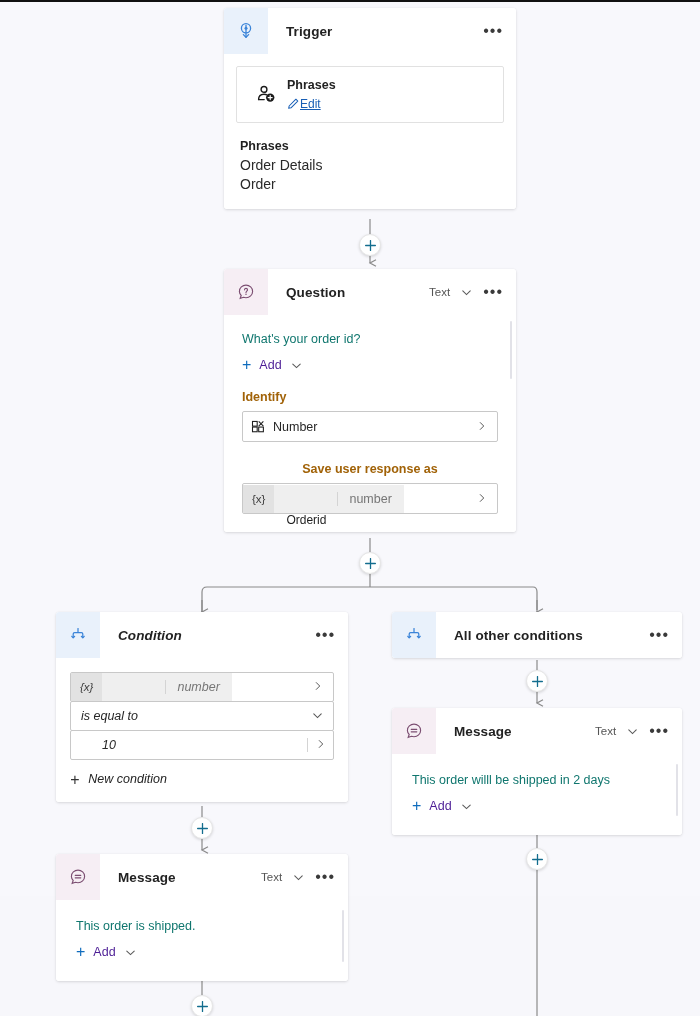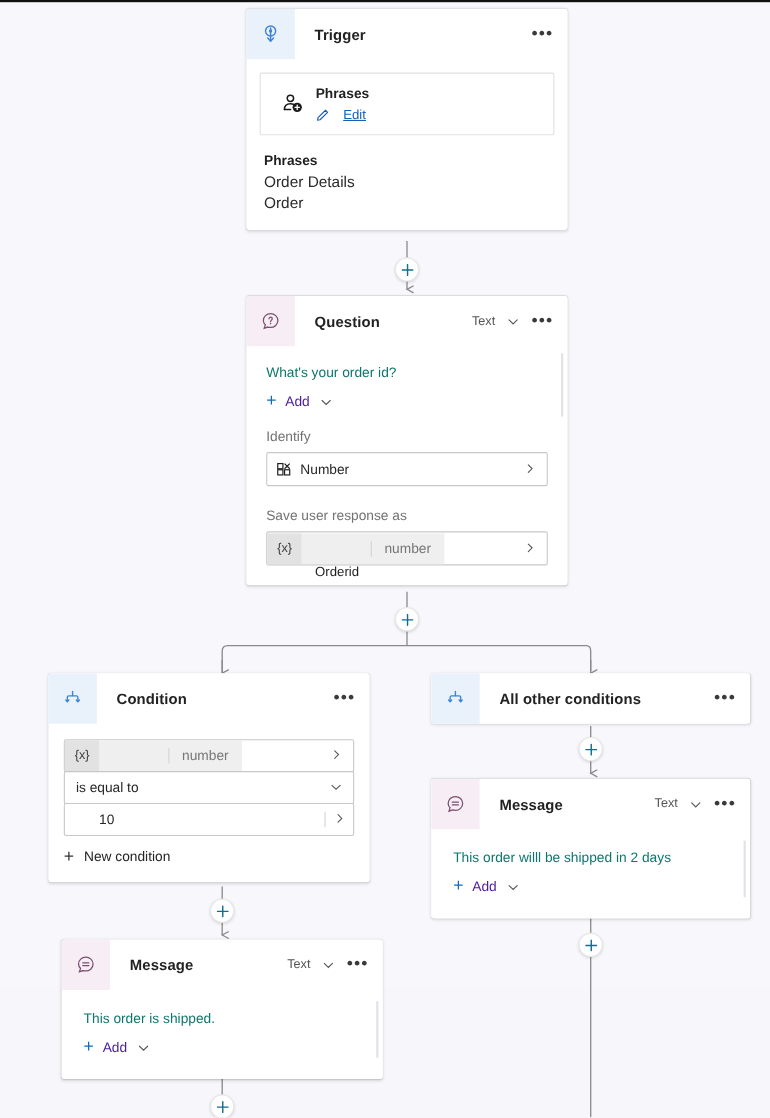--- a/index.html
+++ b/index.html
@@ -63,33 +63,33 @@
     border: 1px solid #e1e1e1;
     border-radius: 2px;
     background: #fff;
     display: flex; align-items: center;
     padding: 10px 12px;
     height: 57px;
   }
   .subcard-icon { width: 34px; flex: 0 0 34px; display:flex; align-items:center; justify-content:center; }
   .subcard-text { margin-left: 4px; }
   .subcard-title { font-size: 12.5px; font-weight: bold; color: #222; line-height: 15px; }
-  .edit-row { display: flex; align-items: flex-end; gap: 12px; margin-top: 4px; }
+  .edit-row { display: flex; align-items: flex-start; gap: 0; margin-top: 4px; }
   .edit-link { font-size: 12px; color: #175eb5; text-decoration: underline; cursor: pointer; }
 
   .plist { margin-top: 14px; padding: 0 4px; }
   .plist-h { font-size: 12.5px; font-weight: bold; color: #1f1f1f; line-height: 19px; }
   .plist-i { font-size: 14px; color: #2a2a2a; line-height: 18.5px; }
 
   
   .qtext { font-size: 12.5px; color: #0f766e; line-height: 16px; }
   .addrow { display: flex; align-items: center; gap: 8px; margin-top: 11px; cursor: pointer; }
   .plus-sm { color: #0f6cbd; font-size: 16px; line-height: 14px; font-weight: 400; }
   .add-label { font-size: 12.5px; color: #4c1d95; }
-  .sec-label { font-size: 12.5px; font-weight: normal; color: #737373; margin-top: 18px; margin-bottom: 7px; }
+  .sec-label { font-size: 12.5px; font-weight: bold; color: #a16207; margin-top: 18px; margin-bottom: 7px; }
 
   .field {
     border: 1px solid #c8c8c8; background: #fff; border-radius: 2px;
     height: 30px; display: flex; align-items: center; position: relative;
   }
   .field + .field { margin-top: -1px; }
   .field .caret { margin-left: auto; margin-right: 9px; color: #575757; font-size: 13px; line-height: 12px; }
   .field-icon { width: 30px; flex:0 0 30px; display:flex; align-items:center; justify-content:center; }
   .field-txt { font-size: 12.5px; color: #272727; }
   .varchip {
@@ -265,37 +265,37 @@
           </svg>
         </span>
         <span class="field-txt">Number</span>
         <span class="caret">
           <svg width="12" height="12" viewBox="0 0 14 14">
               <path d="M5,3 L9,7 L5,11" fill="none" stroke="#575757" stroke-width="1.15" stroke-linecap="round"></path>
             </svg>
         </span>
       </div>
 
-      <div class="sec-label" style="margin-top:20px;">Save user response as</div>
+      <div class="sec-label" style="margin-top:20px;text-align:center;">Save user response as</div>
       <div class="field" style="height:31px;">
         <span class="varchip">
           <span class="vx">{x}</span>
           <span class="vname">Orderid</span>
           <span class="vtype">number</span>
         </span>
         <span class="caret">
           <svg width="12" height="12" viewBox="0 0 14 14">
               <path d="M5,3 L9,7 L5,11" fill="none" stroke="#575757" stroke-width="1.15" stroke-linecap="round"></path>
             </svg>
         </span>
       </div>
     </div>
   </div>
 
-  <div class="node" style="left:44px; top:612px; width:292px;">
+  <div class="node" style="left:56px; top:612px; width:292px;font-style:italic;">
     <div class="node-head">
       <div class="node-tile tile-blue">
         <svg width="20" height="20" viewBox="0 0 20 20">
           <path d="M10,3.6 L10,7.4" stroke="#3b84d8" stroke-width="1.25" stroke-linecap="round"></path>
           <path d="M5.2,12.4 L5.2,9 Q5.2,7.6 6.6,7.6 L13.4,7.6 Q14.8,7.6 14.8,9 L14.8,12.4" fill="none" stroke="#3b84d8" stroke-width="1.25" stroke-linecap="round"></path>
           <path d="M3.8,11.3 L5.2,12.9 L6.6,11.3" fill="none" stroke="#3b84d8" stroke-width="1.25" stroke-linecap="round" stroke-linejoin="round"></path>
           <path d="M13.4,11.3 L14.8,12.9 L16.2,11.3" fill="none" stroke="#3b84d8" stroke-width="1.25" stroke-linecap="round" stroke-linejoin="round"></path>
         </svg>
       </div>
       <div class="node-title">Condition</div>

